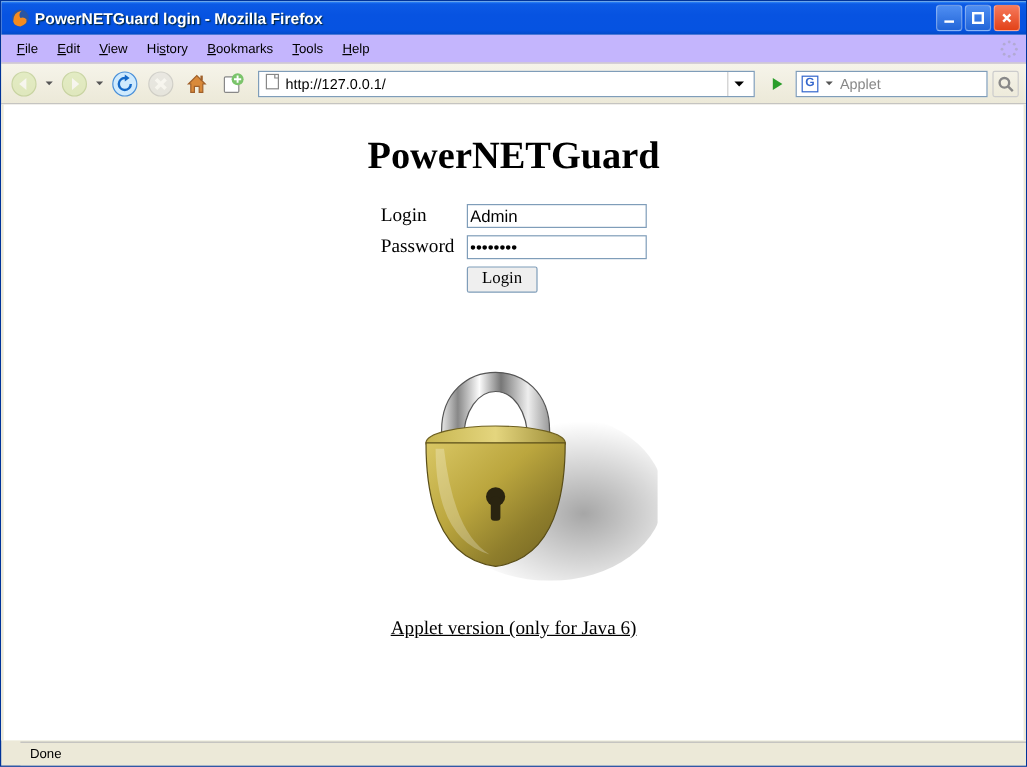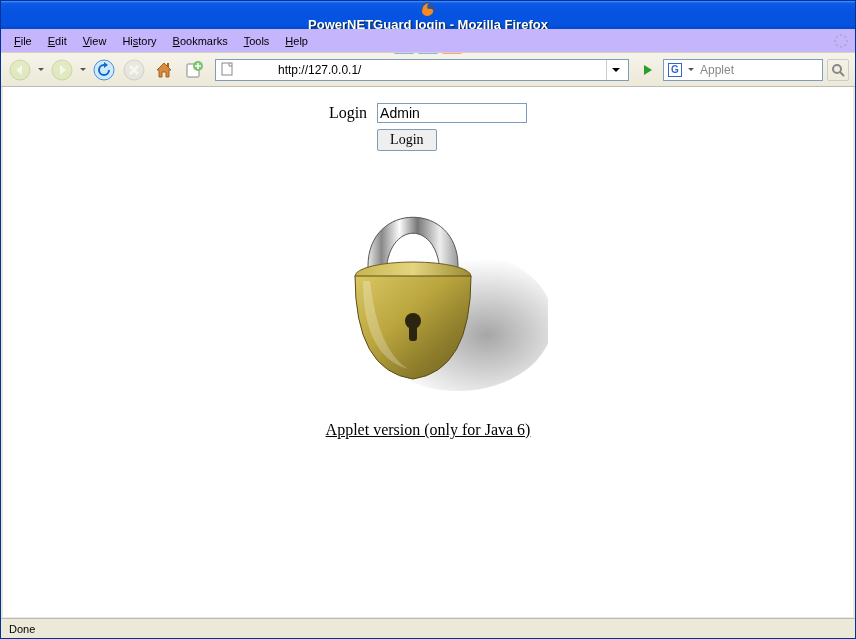--- a/index.html
+++ b/index.html
@@ -16,21 +16,20 @@
   }
   
   .titlebar {
     height: 28px;
     background: linear-gradient(to bottom, #3a95ff 0%, #0c5ae5 8%, #0753e1 40%, #0653e1 85%, #024ac6 100%);
     display: flex;
     align-items: center;
     color: #fff;
     padding: 0 4px;
     position: relative;
-    flex-direction: column;
   }
   .titlebar .app-icon {
     width: 16px; height: 16px;
     margin: 0 4px;
     display:flex;align-items:center;justify-content:center;
   }
   .titlebar .title-text {
     font-weight: bold;
     font-size: 13px;
     text-shadow: 1px 1px 1px #023;
@@ -98,21 +97,21 @@
     flex:1;
     height:22px;
     background:#fff;
     border:1px solid #7f9db9;
     display:flex;
     align-items:center;
     padding:0 4px;
     gap:4px;
     margin: 0 4px;
   }
-  .addr-url { flex:1; font-size:12px; color:#000;margin-left:40px; }
+  .addr-url { flex:1; font-size:12px; color:#000; }
   .addr-drop { width:18px;height:20px;border-left:1px solid #ccc;display:flex;align-items:center;justify-content:center;}
   .addr-drop::after{content:'';border:4px solid transparent;border-top-color:#000;margin-top:4px;}
   .go-btn {
     width:22px;height:22px;display:flex;align-items:center;justify-content:center;
   }
   .searchbox {
     width:160px;height:22px;background:#fff;border:1px solid #7f9db9;
     display:flex;align-items:center;padding:0 4px;gap:4px;font-size:12px;color:#888;
   }
   .sb-g {
@@ -159,21 +158,21 @@
     color:#000000;
     text-decoration:underline;
     font-family:"Times New Roman",serif;
     font-size:16px;
     display:inline-block;
     margin-top:20px;
   }
 
   
   .statusbar {
-    position:absolute;bottom:0;left:0;right:0;
+    position:absolute;bottom:0;left:16px;right:0;
     height:20px;
     background:#ece9d8;
     border-top:1px solid #bbb;
     display:flex;align-items:center;
     padding:0 8px;
     font-size:11px;
   }
 </style>
 </head>
 <body>
@@ -293,26 +292,31 @@
   </div>
   <div class="sb-search">
     <svg width="14" height="14" viewBox="0 0 14 14">
         <circle cx="6" cy="6" r="4" fill="none" stroke="#888" stroke-width="2"></circle>
         <line x1="9" y1="9" x2="13" y2="13" stroke="#888" stroke-width="2"></line>
       </svg>
   </div>
 </div>
 
 <div class="content">
+  <h1>PowerNETGuard</h1>
 
   <table class="form-table">
     <tbody>
         <tr>
       <td>Login</td>
       <td><input type="text" value="Admin" style=""></td>
+    </tr>
+    <tr>
+      <td>Password</td>
+      <td><input type="password" value="********" style=""></td>
     </tr>
     <tr>
       <td></td>
       <td><button class="login-btn">Login</button></td>
     </tr>
   </tbody>
     </table>
 
   <div class="padlock-wrap">
     <svg width="240" height="220" viewBox="0 0 240 220">

